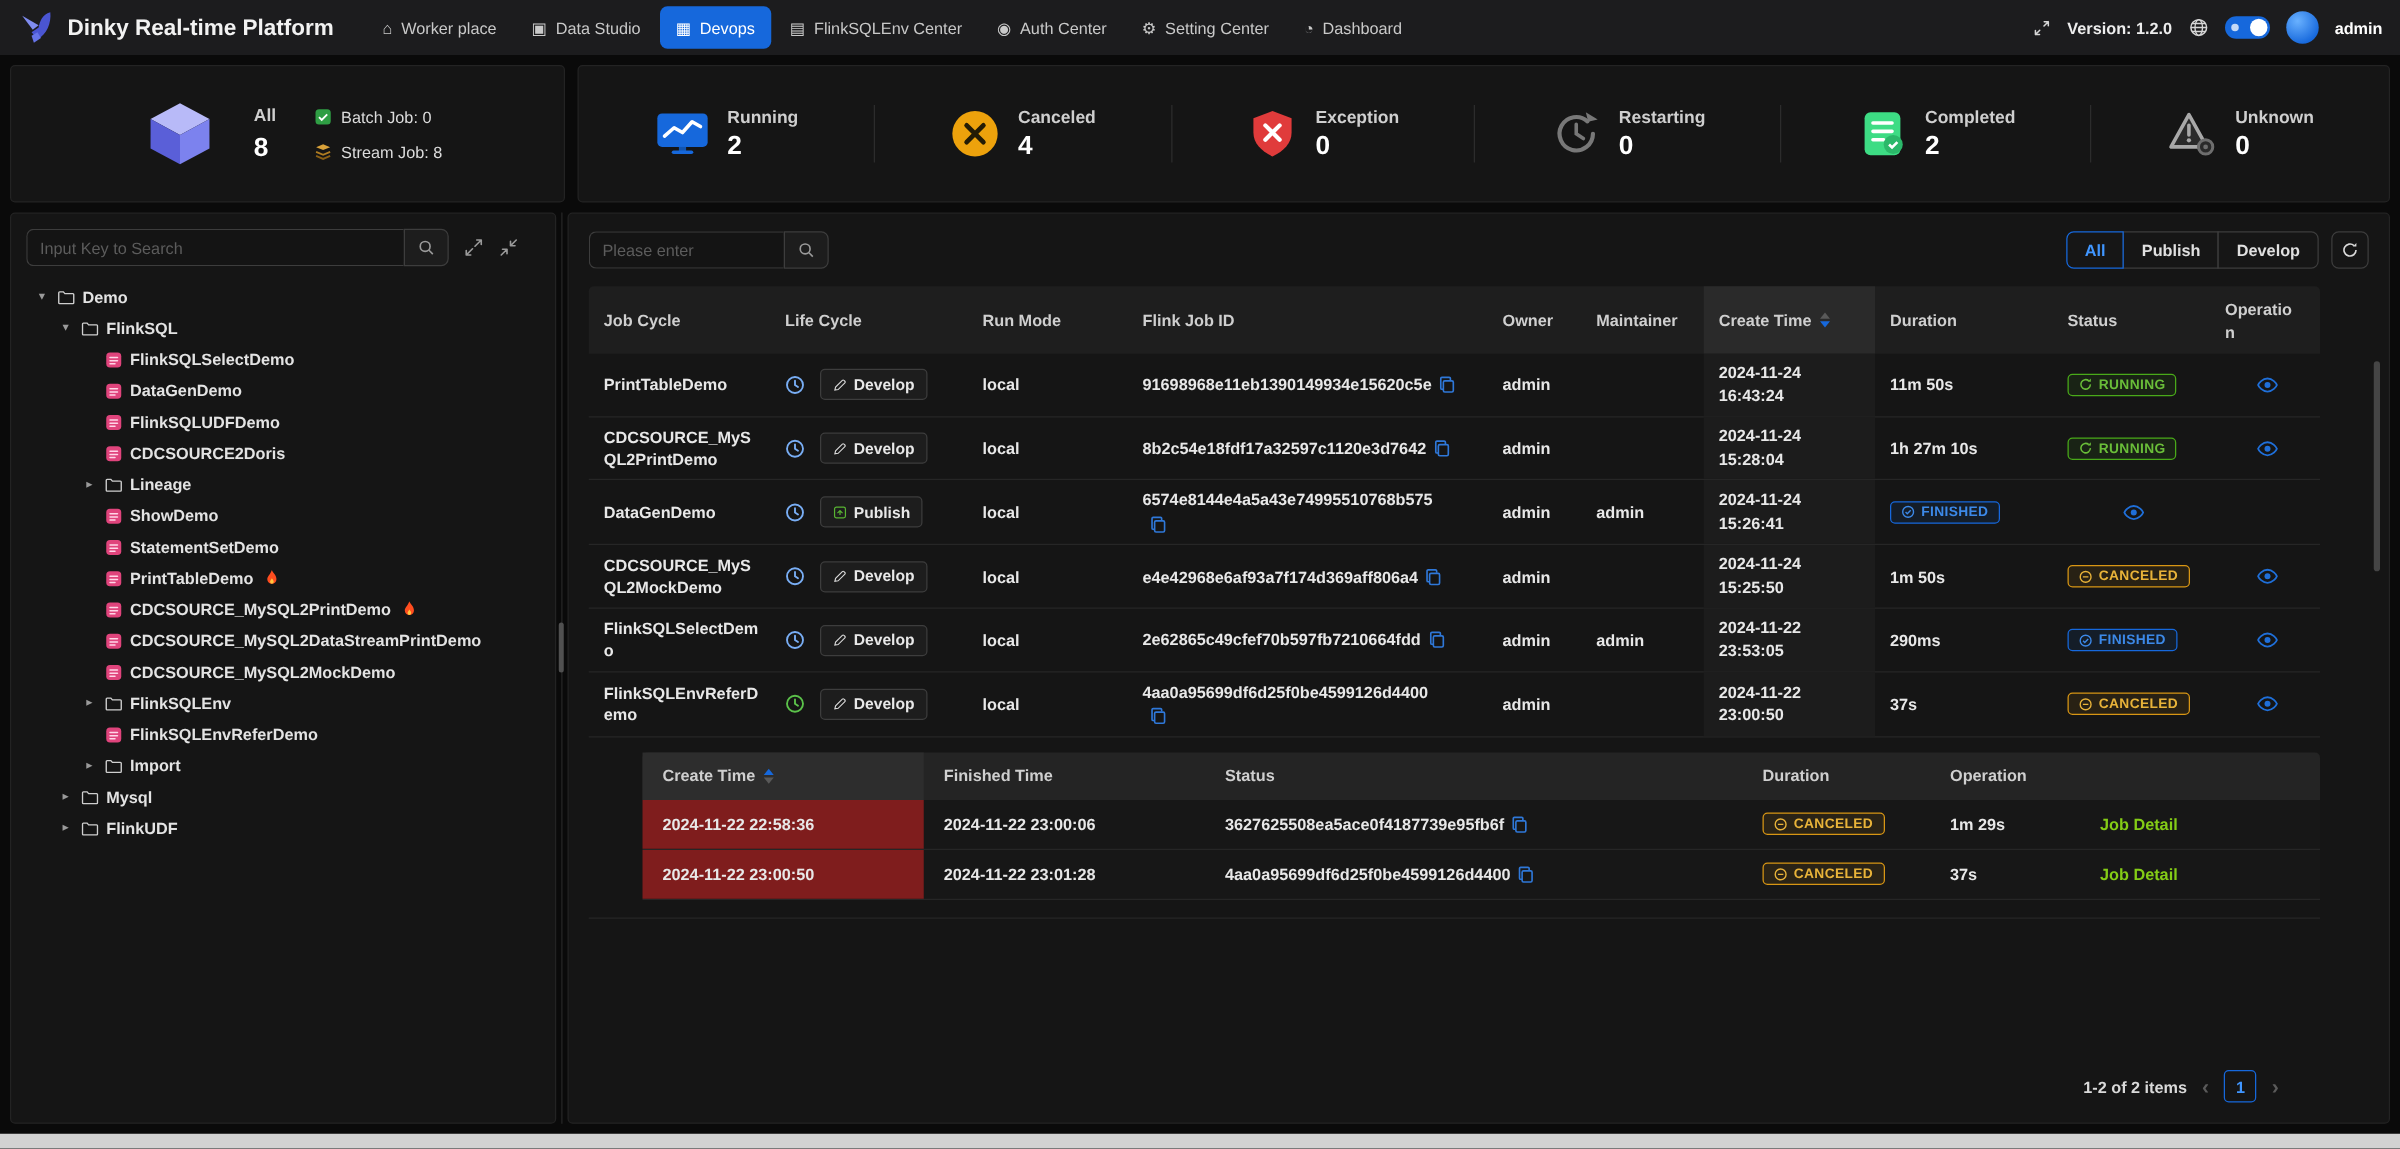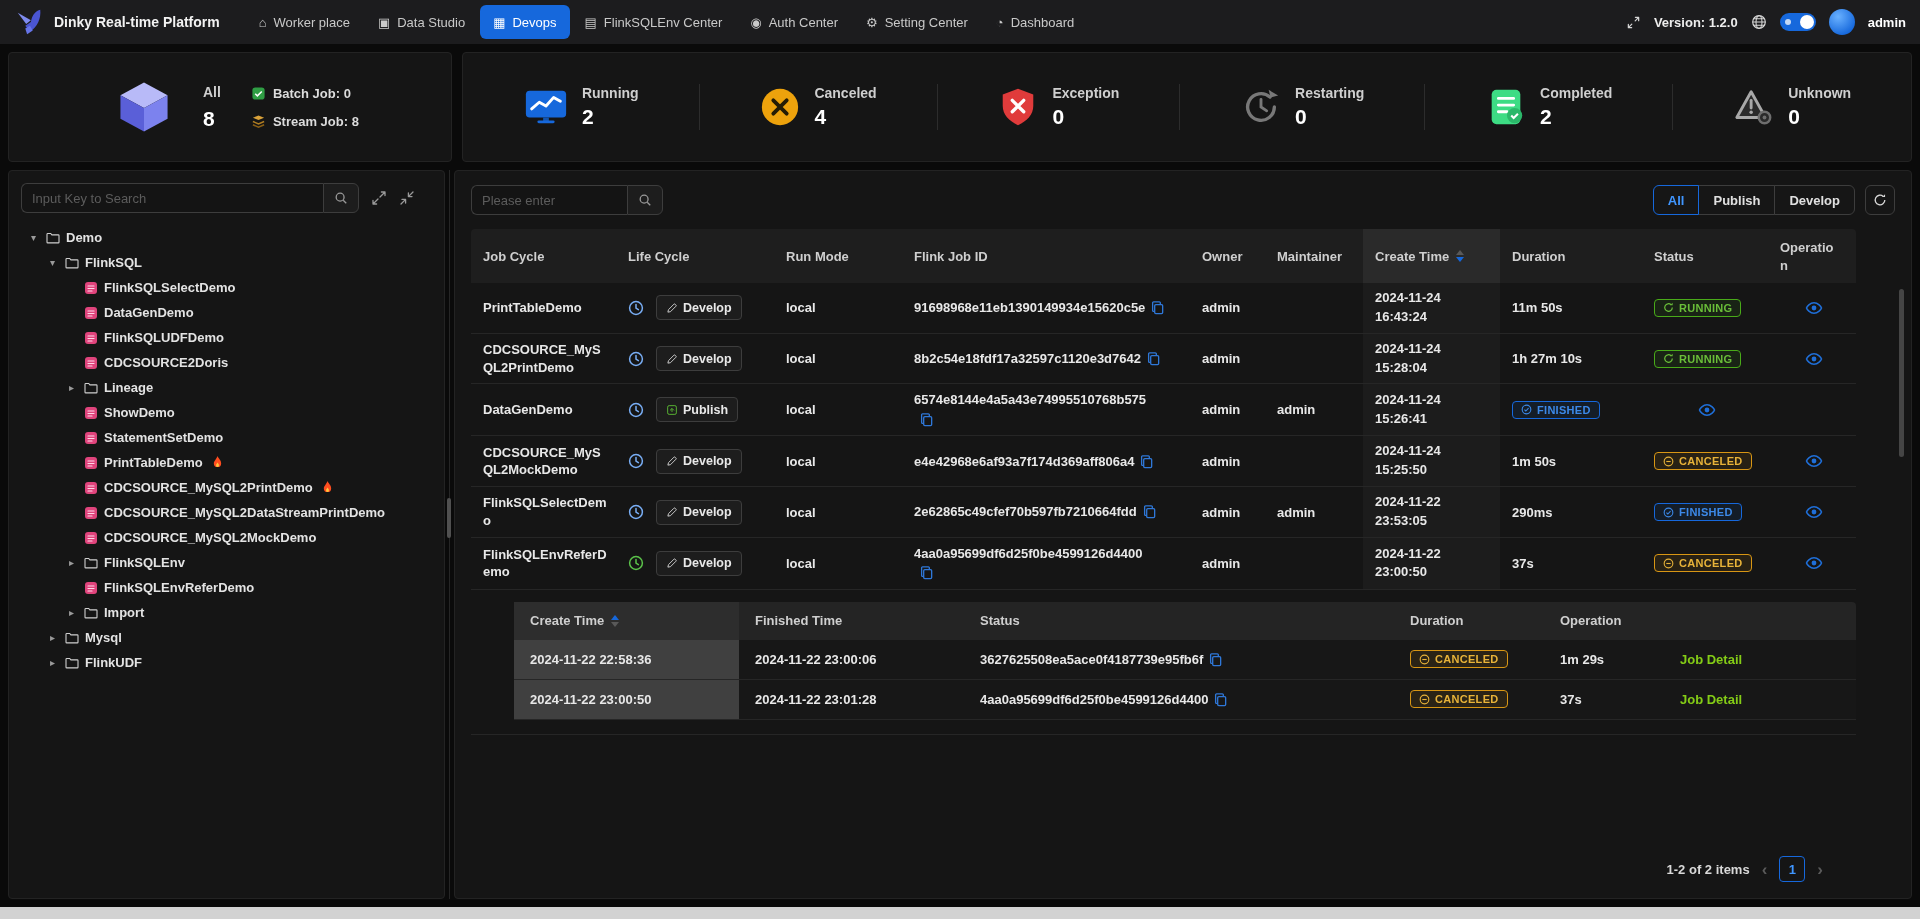--- a/index.html
+++ b/index.html
@@ -4,21 +4,21 @@
 <style>
 *{margin:0;padding:0;box-sizing:border-box}
 html,body{width:1920px;height:919px;overflow:hidden;background:#0a0a0a;
   font-family:"Liberation Sans","DejaVu Sans",sans-serif;color:#e8e8e8}
 button{font-family:inherit}
 svg{display:block}
 
 
 .navbar{height:44px;background:#1c1c1e;display:flex;align-items:center;padding:0 14px;gap:10px}
 .logo{display:flex;flex:none}
-.app-title{font-size:14px;font-weight:700;color:#f2f2f2;margin-right:16px;white-space:nowrap}
+.app-title{font-size:18px;font-weight:700;color:#f2f2f2;margin-right:16px;white-space:nowrap}
 .nav-items{display:flex;align-items:center;gap:2px}
 .nav-item{display:flex;align-items:center;gap:7px;padding:0 13px;height:34px;border-radius:6px;
   color:#c9c9c9;font-size:13px;font-weight:500;cursor:pointer;white-space:nowrap}
 .nav-item .nico{font-size:13px;line-height:1}
 .nav-item.active{background:#1668dc;color:#fff}
 .nav-right{margin-left:auto;display:flex;align-items:center;gap:13px}
 .nav-tool{color:#d6d6d6;display:flex;cursor:pointer}
 .version{font-size:13px;font-weight:600;color:#ededed;white-space:nowrap}
 .theme-toggle{width:36px;height:18px;border-radius:9px;background:#1668dc;position:relative;cursor:pointer;flex:none}
 .theme-toggle .dot{position:absolute;left:5px;top:6px;width:6px;height:6px;border-radius:50%;background:rgba(255,255,255,.75)}
@@ -29,21 +29,21 @@
 
 
 .panel{background:#151515;border:1px solid #232323;border-radius:4px}
 .stats-row{display:flex;gap:10px;margin:8px 8px 0;height:110px}
 .stats-left{width:444px;display:flex;align-items:center;gap:30px;padding-left:106px;flex:none}
 .cube-wrap{display:flex;flex:none}
 .stat-label{font-size:14px;color:#cfcfcf;font-weight:600}
 .stat-value{font-size:21px;font-weight:700;color:#fff}
 .all-col{display:flex;flex-direction:column;gap:7px}
 .type-col{display:flex;flex-direction:column;gap:13px}
-.type-line{display:flex;align-items:center;gap:7px;font-size:13px;font-weight:700;color:#dcdcdc;white-space:nowrap}
+.type-line{display:flex;align-items:center;gap:7px;font-size:13px;font-weight:400;color:#dcdcdc;white-space:nowrap}
 .stats-right{flex:1;display:flex;align-items:center;justify-content:space-evenly}
 .stat-item{display:flex;align-items:center;gap:13px}
 .stat-col{display:flex;flex-direction:column;gap:4px}
 .stat-divider{width:1px;height:46px;background:#2c2c2c}
 
 
 .content{display:flex;margin:8px 8px 0;height:729px}
 .sidebar{width:437px;padding:12px;display:flex;flex-direction:column;flex:none}
 .search-row{display:flex;align-items:center;gap:12px}
 .search-box{display:flex;height:30px}
@@ -122,21 +122,21 @@
 .st-canceled{color:#e8b339;border-color:#d89614;background:rgba(216,150,20,.1)}
 
 
 .expanded{padding:12px 0 14px 43px;border-bottom:1px solid #262626}
 .grid-sub{display:grid;grid-template-columns:225px 225px 430px 150px 120px 192px;align-items:stretch}
 .sub-head{background:#242424;border-radius:4px 4px 0 0}
 .sub-th{padding:0 16px;min-height:38px;display:flex;align-items:center;font-size:13px;font-weight:600;color:#cfcfcf}
 .sub-th.c-sub{background:#2d2d2d}
 .sub-row{border-bottom:1px solid #262626;min-height:40px;background:#171717}
 .sub-td{padding:0 16px;font-size:13px;font-weight:600;color:#e8e8e8;display:flex;align-items:center}
-.sub-td.c-sub{background:#404040}
+.sub-td.c-sub{background:#7f1d1d}
 .link{color:#84cc16;cursor:pointer;white-space:nowrap}
 
 .pagination{margin-top:auto;display:flex;align-items:center;justify-content:flex-end;gap:12px;
   padding-right:72px;font-size:13px;font-weight:600;color:#d9d9d9}
 .pg-arrow{color:#5a5a5a;font-size:17px;cursor:pointer;line-height:1}
 .pg-num{min-width:26px;height:26px;border:1px solid #1668dc;border-radius:4px;color:#4096ff;
   display:flex;align-items:center;justify-content:center;font-size:13px;cursor:pointer}
 .vscroll{position:absolute;right:7px;top:118px;width:5px;height:168px;background:#454545;border-radius:3px;cursor:pointer}
 
 .footer-strip{height:12px;background:#d2d2d2;margin-top:8px}

